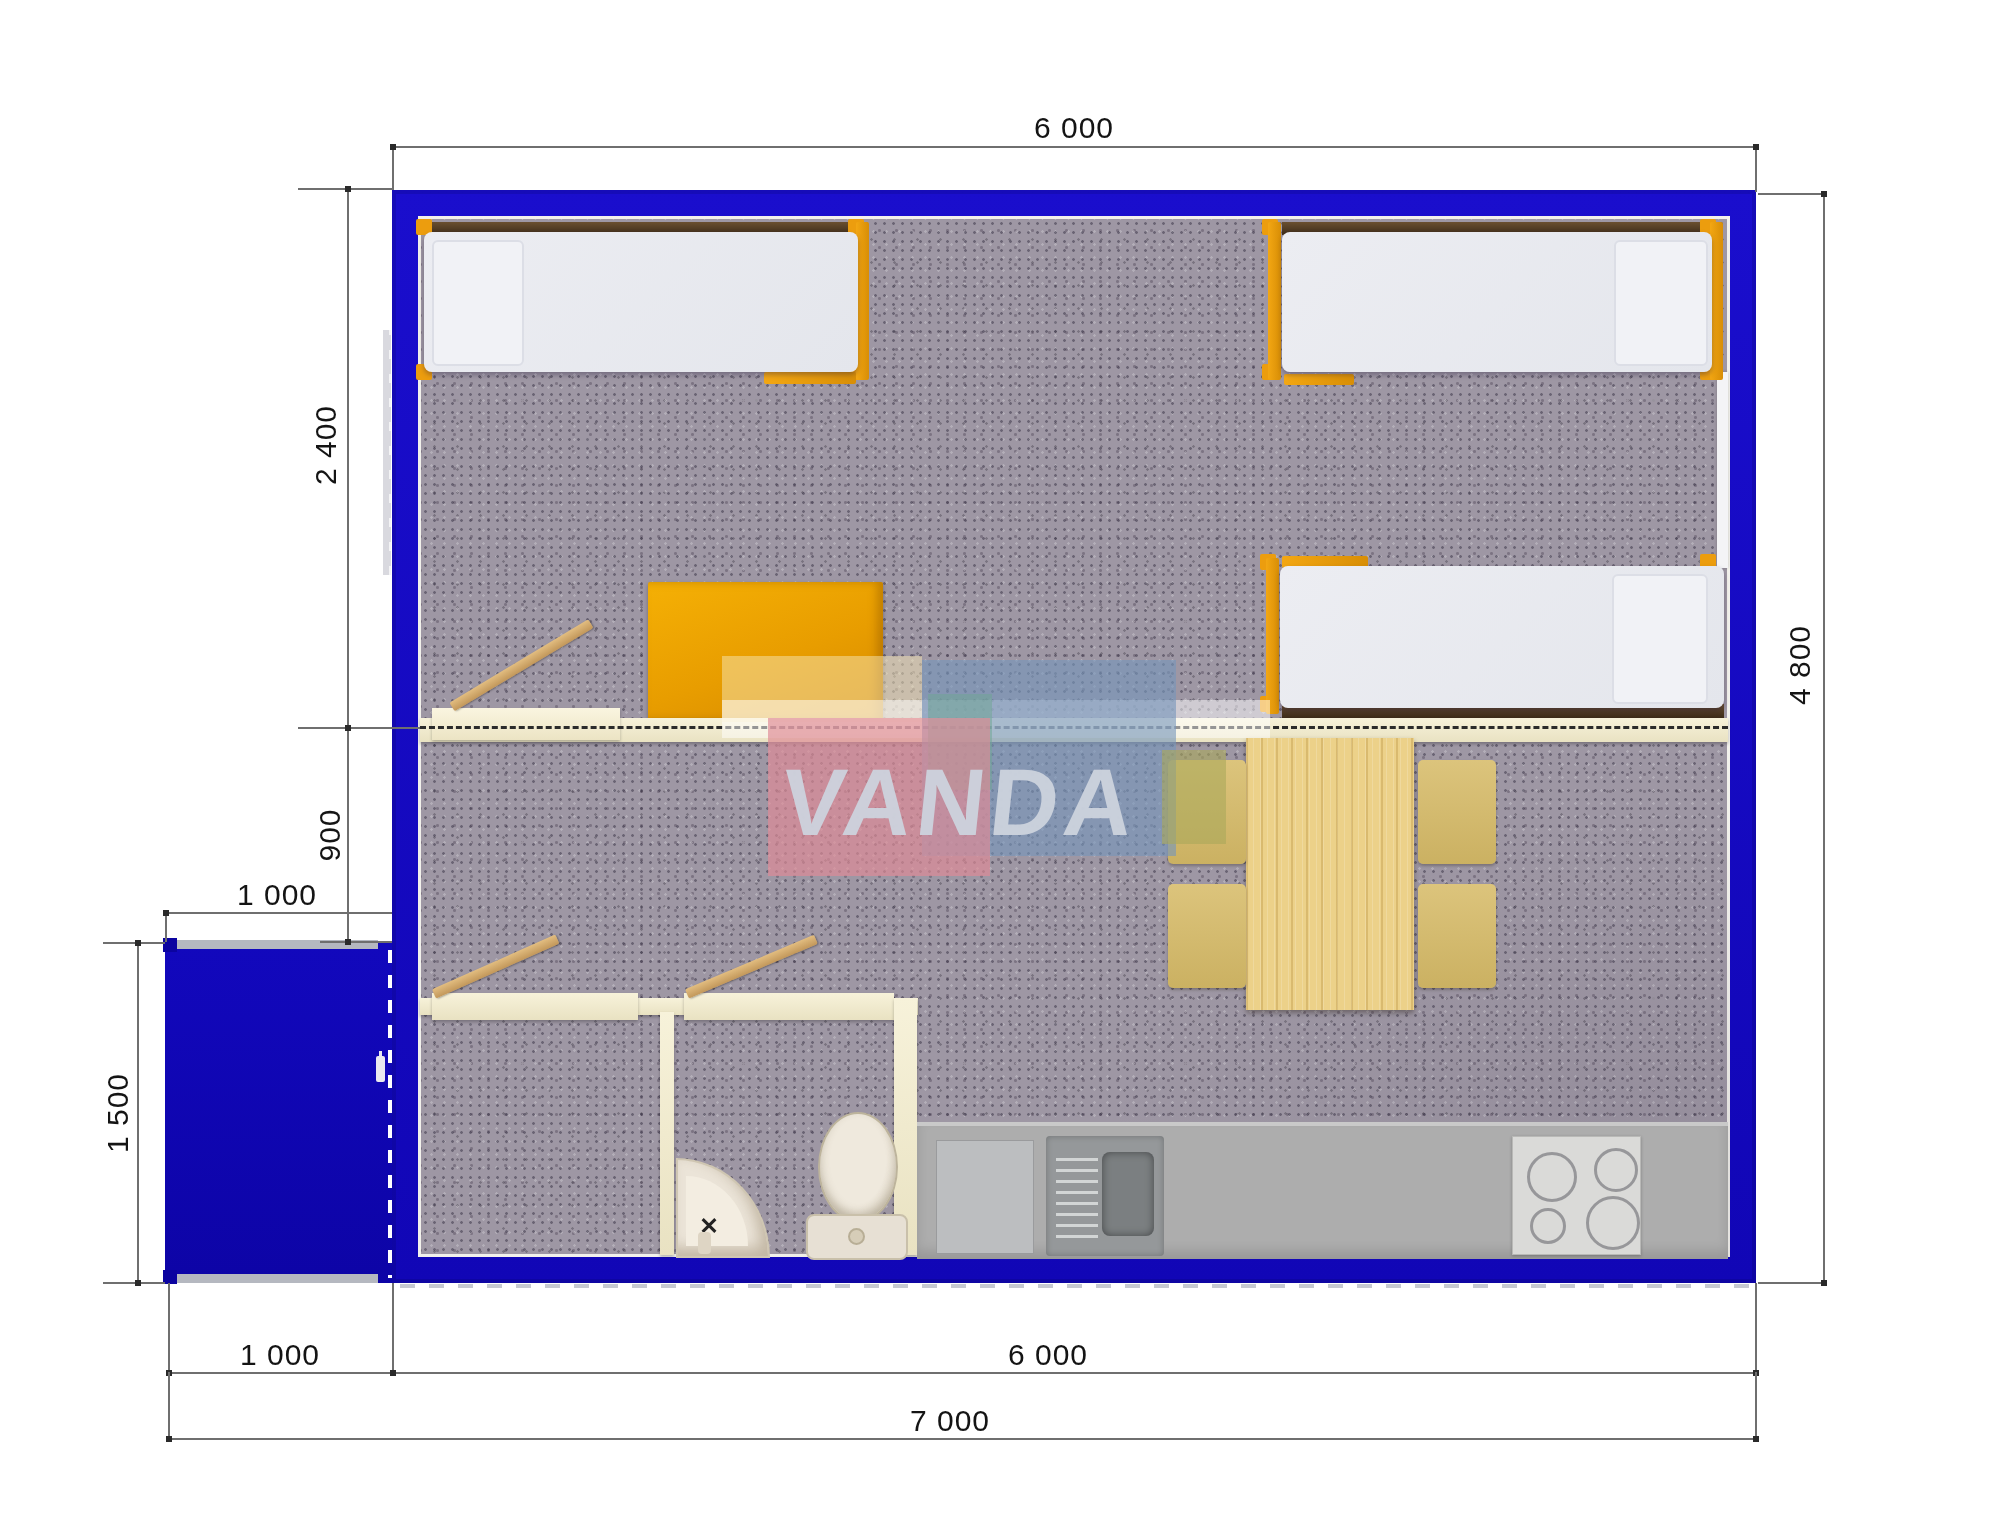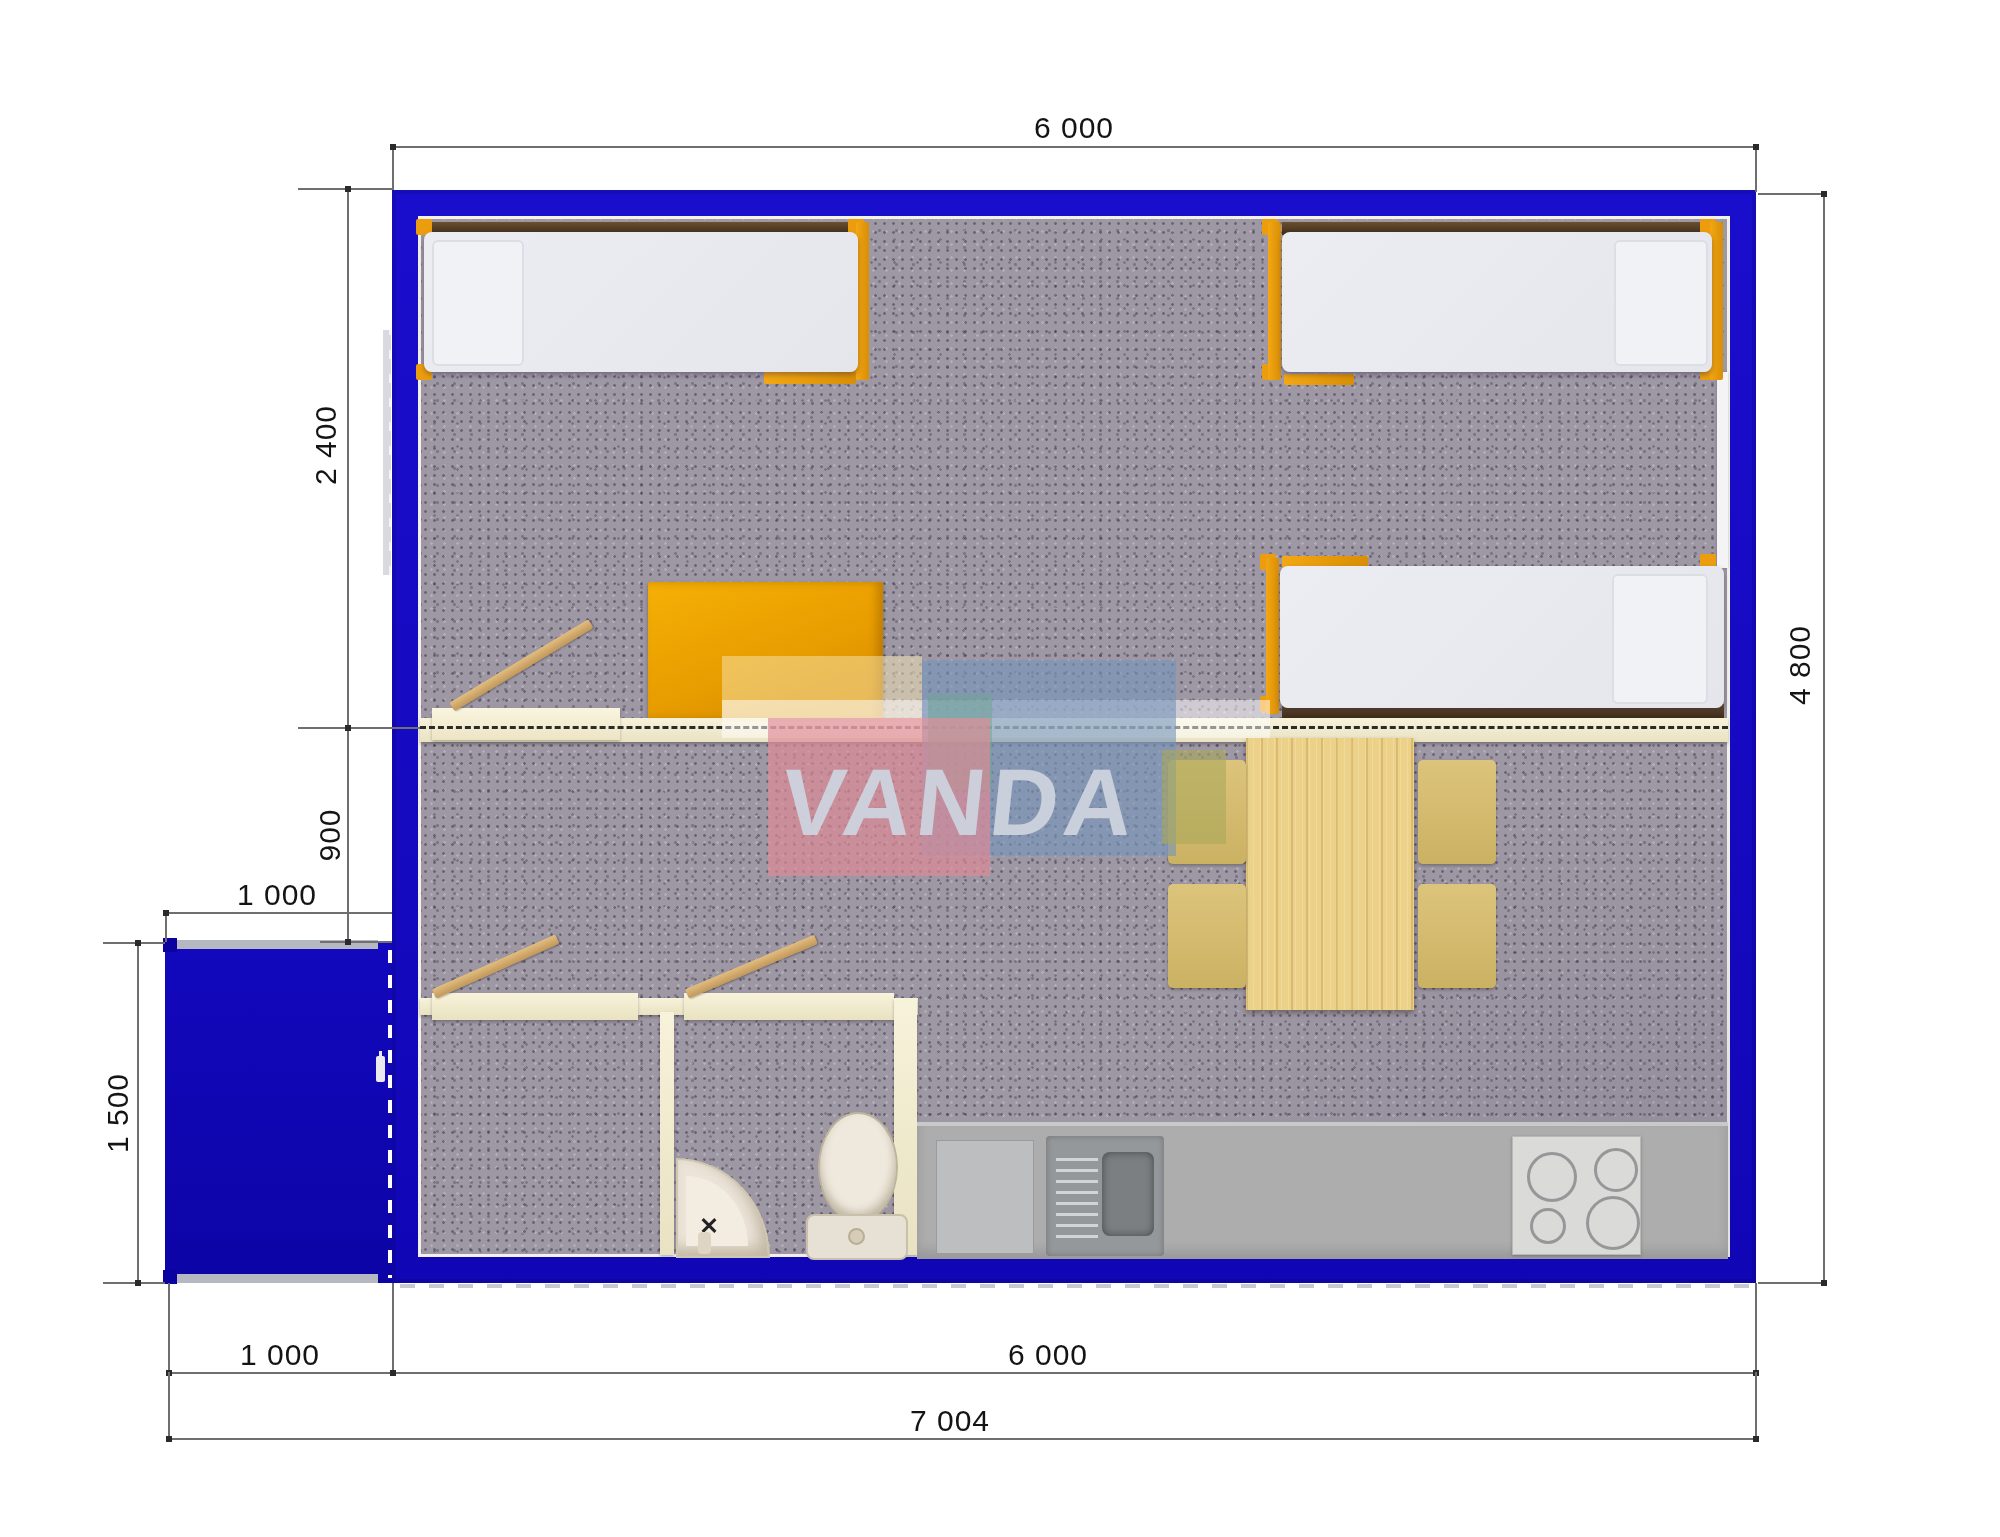--- a/index.html
+++ b/index.html
@@ -211,15 +211,15 @@
   <div class="dot" style="left:1756px;top:1439px;"></div>
 
   <span class="dim-label" style="left:1074px;top:128px;">6 000</span>
   <span class="dim-label v" style="left:1800px;top:665px;">4 800</span>
   <span class="dim-label v" style="left:326px;top:445px;">2 400</span>
   <span class="dim-label v" style="left:330px;top:835px;">900</span>
   <span class="dim-label" style="left:277px;top:895px;">1 000</span>
   <span class="dim-label v" style="left:118px;top:1113px;">1 500</span>
   <span class="dim-label" style="left:280px;top:1355px;">1 000</span>
   <span class="dim-label" style="left:1048px;top:1355px;">6 000</span>
-  <span class="dim-label" style="left:950px;top:1421px;">7 004</span>
+  <span class="dim-label" style="left:950px;top:1421px;">7 000</span>
 
 </div>
 
 </body></html>

